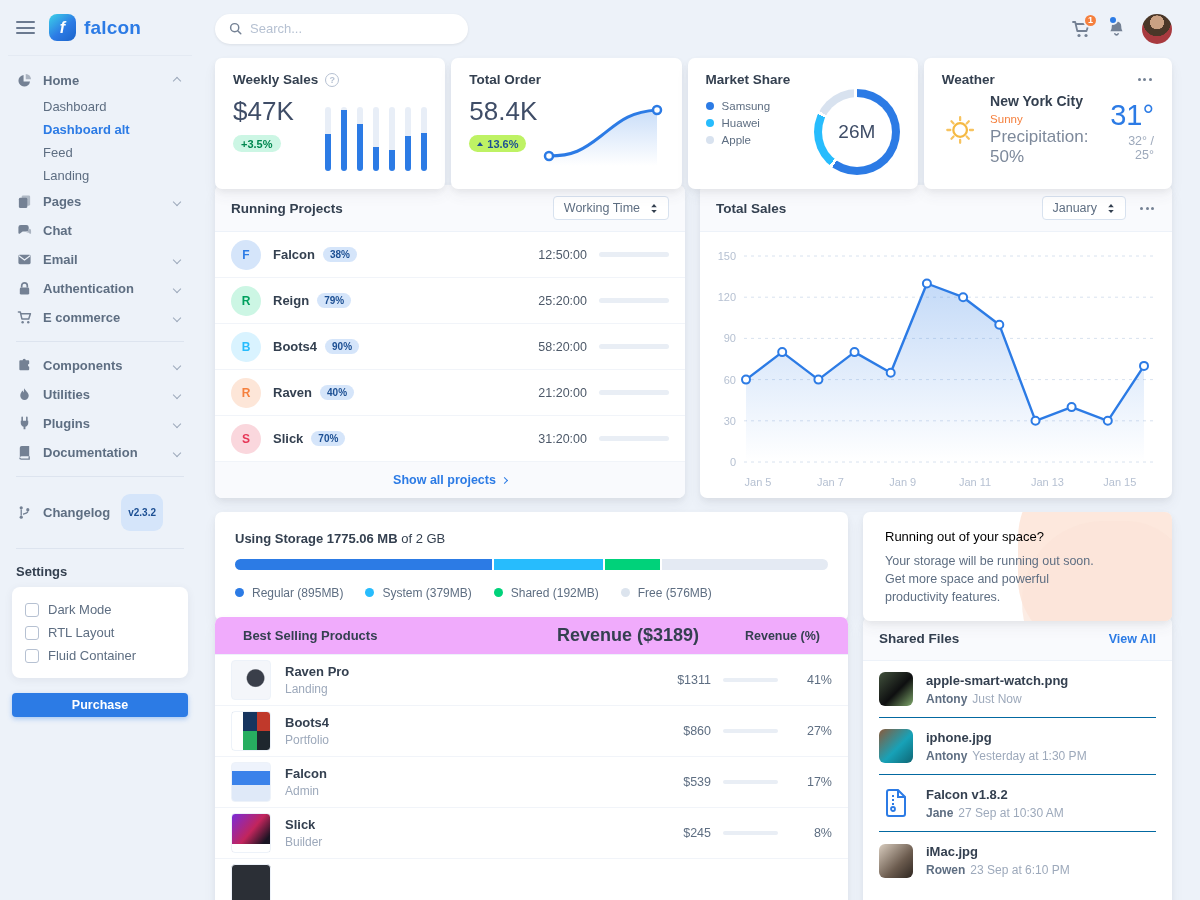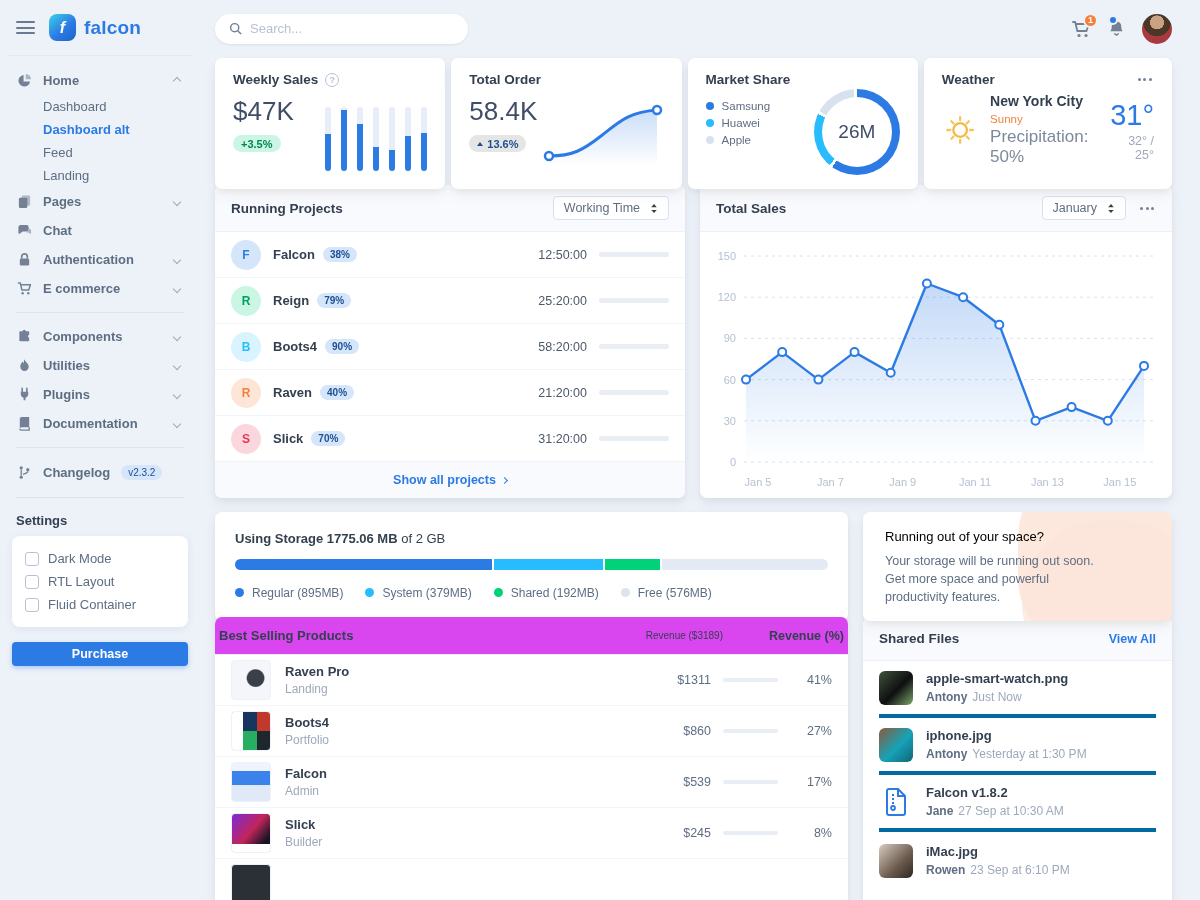--- a/index.html
+++ b/index.html
@@ -18,21 +18,21 @@
 .nav-item{display:flex;align-items:center;gap:11px;padding:7px 8px;color:#5e6e82;font-weight:bold;font-size:13px;cursor:pointer;border-radius:4px}
 .nav-item .icon{width:16px;display:flex;justify-content:center;color:#748194}
 .chev{width:6px;height:6px;border-right:1.5px solid #9da9bb;border-bottom:1.5px solid #9da9bb;margin-left:auto;margin-right:4px}
 .chev.down{transform:rotate(45deg)}
 .chev.up{transform:rotate(-135deg)}
 .sub{padding:4px 8px 4px 35px;color:#5e6e82;font-size:13px;cursor:pointer}
 .sub.active{color:#2c7be5;font-weight:bold}
 .divider{border-top:1px solid #dde4ef;margin:9px 8px}
 .changelog{display:flex;align-items:center;gap:11px;padding:8px 8px;color:#5e6e82;font-weight:bold;cursor:pointer}
 .changelog .icon{width:16px;display:flex;justify-content:center;color:#748194}
-.badge-version{background:#d5e5fa;color:#1c4f93;font-size:10px;font-weight:normal;padding:2px 7px;border-radius:9px}
+.badge-version{background:#d5e5fa;color:#1c4f93;font-size:10px;font-weight:bold;padding:13px 7px;border-radius:9px}
 .settings-title{font-size:13px;font-weight:bold;color:#344050;padding:6px 8px 8px}
 .settings-card{background:#fff;border-radius:8px;box-shadow:0 2px 8px rgba(65,69,88,.08);padding:11px 13px;margin:0 4px}
 .check-row{display:flex;align-items:center;gap:9px;padding:4px 0;color:#5e6e82;cursor:pointer}
 .checkbox{width:14px;height:14px;border:1px solid #b6c1d2;border-radius:3px;background:#fff}
 .purchase-btn{display:block;width:calc(100% - 8px);margin:15px 4px 0;height:24px;background:#2c7be5;color:#fff;border:none;border-radius:4px;font-size:12.5px;font-weight:bold;cursor:pointer;box-shadow:0 2px 5px rgba(44,123,229,.35);font-family:"Liberation Sans",sans-serif}
 
 
 .main{position:absolute;left:200px;top:0;width:1000px;padding:0 28px 0 15px}
 .topbar{height:57px;display:flex;align-items:center;justify-content:space-between}
 .search{width:253px;height:30px;background:#fff;border-radius:16px;display:flex;align-items:center;gap:8px;padding:0 14px;box-shadow:0 1px 3px rgba(0,0,0,.08)}
@@ -52,21 +52,21 @@
 .dots{display:flex;gap:2.5px;cursor:pointer;padding:4px 2px}
 .dots i{width:3px;height:3px;border-radius:50%;background:#748194}
 
 .row1{display:grid;grid-template-columns:repeat(4,1fr);gap:6px;height:114px;margin-top:1px}
 .stat{padding:14px 18px;position:relative}
 .stat-title-row{display:flex;align-items:center;gap:7px}
 .help-circle{width:14px;height:14px;border:1px solid #b6c1d2;border-radius:50%;color:#b6c1d2;font-size:9px;display:flex;align-items:center;justify-content:center;font-weight:bold;cursor:pointer}
 .stat-value{font-size:26px;color:#3f4d67;margin-top:9px;font-weight:500}
 .badge{display:inline-flex;align-items:center;font-size:11px;font-weight:bold;padding:2.5px 8px;border-radius:10px;margin-top:8px}
 .badge.success{background:#ccf6e4;color:#00864e}
-.badge.primary{background:#e5e5e5;color:#1c4f93}
+.badge.primary{background:#bef264;color:#1c4f93}
 .caret-up{width:0;height:0;border-left:3.5px solid transparent;border-right:3.5px solid transparent;border-bottom:4.5px solid #1c4f93;display:inline-block;margin-right:4px}
 .bars{position:absolute;right:18px;bottom:18px;display:flex;align-items:flex-end;gap:10px;height:64px}
 .bar{width:6px;height:64px;border-radius:3px}
 .spark{position:absolute;right:12px;bottom:16px}
 .ms-body{display:flex;align-items:flex-start}
 .legend-col{flex:1;margin-top:10px}
 .legend-item{display:flex;align-items:center;gap:8px;font-size:11.5px;color:#5e6e82;padding:2.5px 0}
 .dot{width:8px;height:8px;border-radius:50%;flex:none}
 .donut{width:86px;height:86px;border-radius:50%;position:relative;flex:none;margin-top:2px}
 .donut::before{content:"";position:absolute;inset:8px;background:#fff;border-radius:50%}
@@ -102,42 +102,42 @@
 .storage-legend{display:flex;gap:22px;margin-top:13px}
 .storage-legend .legend-item{font-size:12px}
 .space-card{position:relative;overflow:hidden;padding:17px 22px}
 .space-card .blob1{position:absolute;right:-36px;top:-52px;width:190px;height:190px;border-radius:46% 54% 58% 42%;background:#fcdccb;opacity:.65}
 .space-card .blob2{position:absolute;right:-20px;bottom:-70px;width:170px;height:170px;border-radius:55% 45% 40% 60%;background:#fbe4d8;opacity:.7}
 .space-title{font-size:13px;font-weight:normal;color:#000000;position:relative}
 .space-text{font-size:12.5px;color:#5e6e82;line-height:1.45;margin-top:8px;width:82%;position:relative}
 .space-link{display:inline-flex;align-items:center;gap:6px;margin-top:13px;color:#f5803e;font-weight:bold;font-size:13px;cursor:pointer;position:relative}
 
 .row4{display:grid;grid-template-columns:633px 1fr;gap:15px;margin-top:13px;height:330px}
-.bs-header{height:38px;background:#d946ef;display:flex;align-items:center;padding:0 4px;border-radius:7px 7px 0 0;border-bottom:1px solid #edf2f9}
+.bs-header{height:38px;background:#f0abfc;display:flex;align-items:center;padding:0 28px;border-radius:7px 7px 0 0;border-bottom:1px solid #edf2f9}
 .bs-header .t{flex:1;font-weight:bold;font-size:13px;color:#344050}
-.bs-header .h1{font-weight:normal;font-size:10px;color:#344050}
+.bs-header .h1{font-weight:bold;font-size:18px;color:#344050}
 .bs-header .h2{width:121px;text-align:right;font-weight:bold;font-size:12.5px;color:#344050}
 .bs-row{display:flex;align-items:center;height:51px;padding:0 16px;border-bottom:1px solid #f1f4f9}
 .thumb{width:40px;height:40px;border-radius:4px;margin-right:14px;flex:none;border:1px solid #edf2f9}
 .bs-names{flex:1}
 .bs-name{font-size:13px;font-weight:bold;color:#344050}
 .bs-sub{font-size:12px;color:#9da9bb;margin-top:3px}
 .bs-price{width:70px;text-align:right;font-size:12.5px;color:#5e6e82}
 .bs-track{width:55px;height:4.5px;border-radius:3px;background:#e9eef5;margin:0 12px;overflow:hidden}
 .bs-track .fill{height:100%;background:#2c7be5;border-radius:3px}
 .bs-pct{width:42px;text-align:right;font-size:12.5px;color:#5e6e82}
 .thumb.raven-pro{background:radial-gradient(circle at 62% 45%,#3a3f4a 0 26%,#f4f6fa 30%)}
 .thumb.boots4{background:linear-gradient(90deg,#fff 0 30%,rgba(0,0,0,0) 30%),conic-gradient(from 0deg at 65% 50%,#c0392b 0 25%,#1e272e 0 50%,#27ae60 0 75%,#16355f 0 100%)}
 .thumb.falcon{background:linear-gradient(180deg,#eef3fc 0 22%,#3b82ea 22% 58%,#dfe9f8 58%)}
 .thumb.slick{background:linear-gradient(0deg,#fff 0 22%,rgba(0,0,0,0) 22%),linear-gradient(130deg,#7a2bd9 0%,#c2255c 48%,#1a1423 80%)}
 .thumb.dark{background:#2b2f36}
 
 .sf-header{height:44px;background:#f9fafd;display:flex;align-items:center;justify-content:space-between;padding:0 16px;border-radius:7px 7px 0 0;border-bottom:1px solid #edf2f9}
 .view-all{color:#2c7be5;font-size:12.5px;font-weight:bold;cursor:pointer}
-.sf-row{display:flex;align-items:center;gap:13px;height:57px;margin:0 16px;border-bottom:4px solid #0369a1}
+.sf-row{display:flex;align-items:center;gap:13px;height:57px;margin:0 16px;border-bottom:1px solid #0369a1}
 .sf-row:last-child{border-bottom:none}
 .sf-thumb{width:34px;height:34px;border-radius:6px;flex:none}
 .sf-thumb.watch{background:linear-gradient(135deg,#42523d 0%,#0e0f10 55%,#7fa86b 100%)}
 .sf-thumb.iphone{background:linear-gradient(135deg,#8a5a3b 0%,#17a2b8 55%,#0f6674 100%)}
 .sf-thumb.imac{background:linear-gradient(135deg,#d9cdbf 0%,#6b5b4e 60%,#2e2620 100%)}
 .sf-thumb.file{display:flex;align-items:center;justify-content:center;background:transparent}
 .sf-name{font-size:13px;font-weight:bold;color:#344050}
 .sf-meta{font-size:12px;margin-top:4px}
 .sf-user{color:#5e6e82;font-weight:bold}
 .sf-time{color:#9da9bb;margin-left:5px}
@@ -184,20 +184,30 @@
         <span class="chev down"></span>
       </div>
       <div class="nav-item">
         <span class="icon">
           <svg width="15" height="15" viewBox="0 0 16 16">
             <path d="M1.5 4.5A2.5 2.5 0 0 1 4 2h6a2.5 2.5 0 0 1 2.5 2.5v2A2.5 2.5 0 0 1 10 9H6l-3.2 2.4c-.5.4-1.3 0-1.3-.7z" fill="currentColor"></path>
             <path d="M13.6 6.2c.85.35 1.4 1.1 1.4 2.05v2.55c0 .6-.7 1-1.2.6L12 10h-2" fill="currentColor" opacity=".55"></path>
           </svg>
         </span>
         <span>Chat</span>
+      </div>
+      <div class="nav-item">
+        <span class="icon">
+          <svg width="15" height="15" viewBox="0 0 16 16">
+            <rect x="1.5" y="3" width="13" height="10" rx="1.5" fill="currentColor"></rect>
+            <path d="M2 4l6 4.5L14 4" stroke="#edf2f9" stroke-width="1.3" fill="none"></path>
+          </svg>
+        </span>
+        <span>Email</span>
+        <span class="chev down"></span>
       </div>
       <div class="nav-item">
         <span class="icon">
           <svg width="15" height="15" viewBox="0 0 16 16">
             <rect x="3" y="7" width="10" height="7.5" rx="1.5" fill="currentColor"></rect>
             <path d="M5 7V5a3 3 0 0 1 6 0v2" stroke="currentColor" stroke-width="1.8" fill="none"></path>
           </svg>
         </span>
         <span>Authentication</span>
         <span class="chev down"></span>

